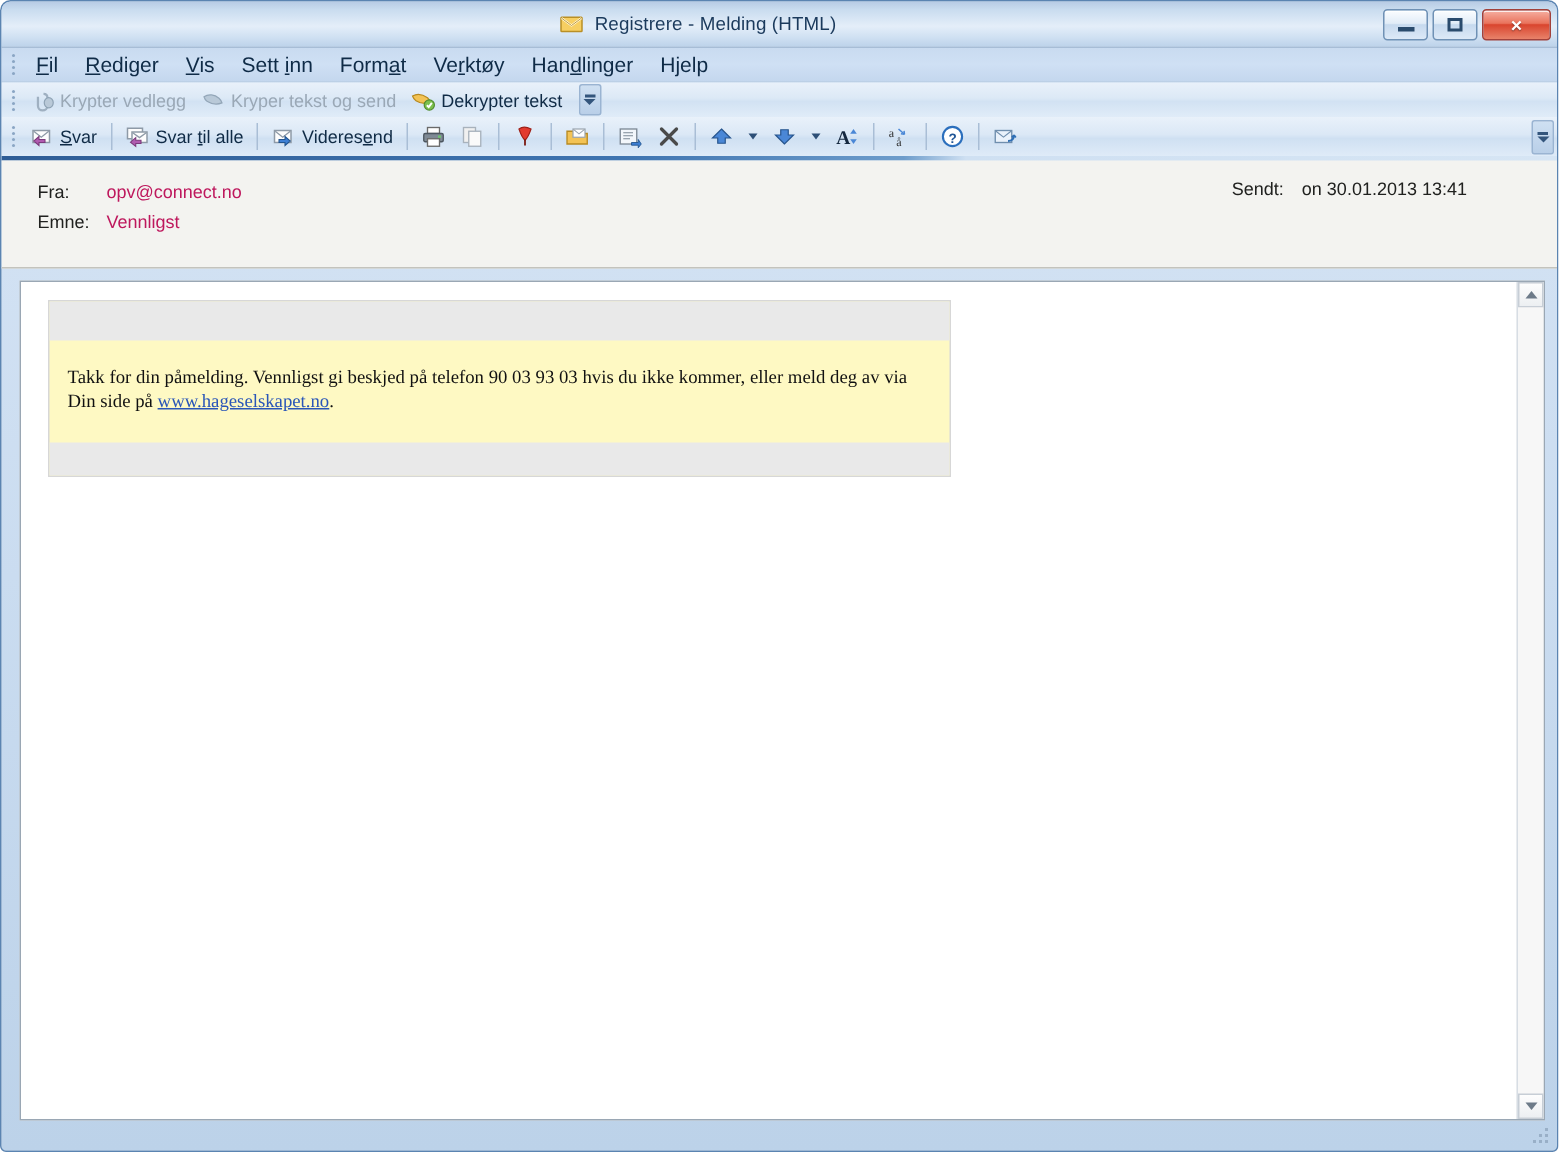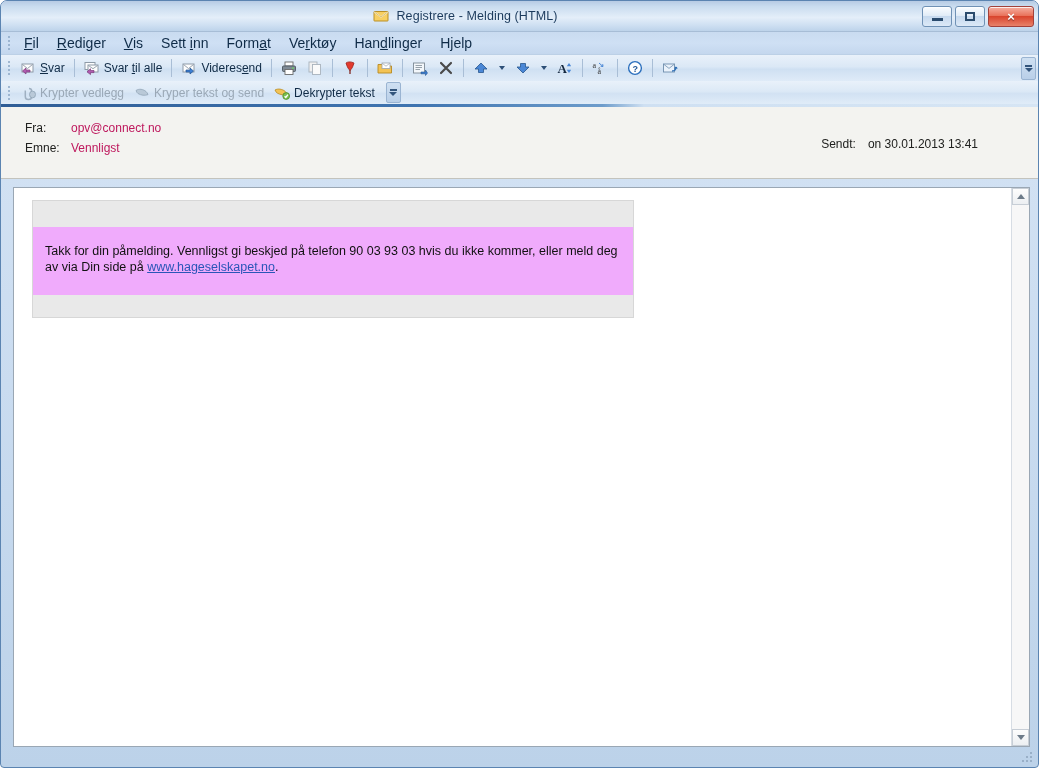--- a/index.html
+++ b/index.html
@@ -238,21 +238,21 @@
     padding-left: 10px;
     box-sizing: border-box;
   }
   .hdr-value {
     color: #be185d;
     font-size: 12px;
   }
   .sent-block {
     position: absolute;
     right: 60px;
-    top: 27px;
+    top: 9px;
     display: flex;
     gap: 12px;
     font-size: 12px;
     color: #20211f;
     line-height: 20px;
   }
 
   
   .bodywrap {
     position: relative;
@@ -267,21 +267,22 @@
   .bodyinner {
     flex: 1;
     position: relative;
     background: #fff;
     overflow: hidden;
   }
   .msg-card {
     margin: 12px 0 0 18px;
     width: 600px;
     border: 1px solid #d7d7d7;
-    background: #f0abfc;
+    background: #fef9c3;
+    font-family: Liberation Serif, serif;
   }
   .msg-card .band {
     background: #e9e9e9;
     height: 26px;
   }
   .msg-card .band.bottom { height: 22px; }
   .msg-card .content {
     padding: 16px 12px 20px 12px;
     font-size: 12.5px;
     line-height: 16px;
@@ -380,20 +381,64 @@
     <span class="menu-item"><u>F</u><span>il</span></span>
     <span class="menu-item"><u>R</u><span>ediger</span></span>
     <span class="menu-item"><u>V</u><span>is</span></span>
     <span class="menu-item">Sett <u>i</u><span>nn</span></span>
     <span class="menu-item">Form<u>a</u><span>t</span></span>
     <span class="menu-item">Ve<u>r</u><span>ktøy</span></span>
     <span class="menu-item">Han<u>d</u><span>linger</span></span>
     <span class="menu-item">H<u>j</u><span>elp</span></span>
   </div>
 
+  <div class="toolbar row2">
+    <span class="grip">
+        <i></i>
+        <i></i>
+        <i></i>
+        <i></i>
+      </span>
+
+    <div class="tb-btn disabled">
+      <span class="tb-ico">
+        <svg width="16" height="16" viewBox="0 0 16 16">
+          <path d="M9 3.5 C10.6 3.5 11.6 4.6 11.6 6 L11.6 11.5 C11.6 13.4 10.2 14.6 8.4 14.6 C6.7 14.6 5.3 13.4 5.3 11.5 L5.3 5.5" fill="none" stroke="#9fb0c1" stroke-width="1.5"></path>
+          <ellipse cx="12.5" cy="9.5" rx="3" ry="3.4" fill="#b9c9d8" stroke="#8fa3b5" stroke-width="0.8"></ellipse>
+        </svg>
+      </span>
+      <span>Krypter vedlegg</span>
+    </div>
+
+    <div class="tb-btn disabled">
+      <span class="tb-ico">
+        <svg width="16" height="16" viewBox="0 0 16 16">
+          <path d="M2 5.5 C5 3.5 9 4 12 6.5 C13 7.4 13.6 8.4 14 9.6 C11 10.8 7 10.4 4 8.5 C3 7.9 2.4 6.8 2 5.5 Z" fill="#b9c9d8" stroke="#93a6b8" stroke-width="0.8"></path>
+        </svg>
+      </span>
+      <span>Kryper tekst og send</span>
+    </div>
+
+    <div class="tb-btn">
+      <span class="tb-ico">
+        <svg width="16" height="16" viewBox="0 0 16 16">
+          <path d="M1 5 C4 3.3 8 4 11 6.2 C11.9 7 12.5 8 12.9 9.2 C10 10.3 6.2 9.9 3.3 8.1 C2.3 7.5 1.5 6.4 1 5 Z" fill="#f3c355" stroke="#b88a21" stroke-width="0.8"></path>
+          <circle cx="12.2" cy="11" r="3.4" fill="#7cc04e" stroke="#4f8c2c" stroke-width="0.8"></circle>
+          <path d="M10.6 11.2 L11.8 12.4 L13.9 9.6" fill="none" stroke="#ffffff" stroke-width="1.3"></path>
+        </svg>
+      </span>
+      <span>Dekrypter tekst</span>
+    </div>
+
+    <div class="row2-end">
+      <span class="bar"></span>
+      <span class="tri"></span>
+    </div>
+  </div>
+
   <div class="toolbar">
     <span class="grip">
         <i></i>
         <i></i>
         <i></i>
         <i></i>
       </span>
 
     <div class="tb-btn">
       <span class="tb-ico">
@@ -559,64 +604,20 @@
         <svg width="16" height="16" viewBox="0 0 16 16">
           <rect x="1.5" y="4" width="11" height="8" fill="#eaf2fb" stroke="#6f8ead" stroke-width="0.9"></rect>
           <path d="M1.8 4.3 L7 8.4 L12.2 4.3" fill="none" stroke="#6f8ead" stroke-width="0.8"></path>
           <path d="M10 11 C13 11 14 9 14 7" fill="none" stroke="#2f6fb5" stroke-width="1.3"></path>
           <path d="M14 7 L12.6 8.6 M14 7 L15.2 8.7" stroke="#2f6fb5" stroke-width="1.2" fill="none"></path>
         </svg>
       </span>
     </div>
 
     <div class="tb-overflow">
-      <span class="bar"></span>
-      <span class="tri"></span>
-    </div>
-  </div>
-
-  <div class="toolbar row2">
-    <span class="grip">
-        <i></i>
-        <i></i>
-        <i></i>
-        <i></i>
-      </span>
-
-    <div class="tb-btn disabled">
-      <span class="tb-ico">
-        <svg width="16" height="16" viewBox="0 0 16 16">
-          <path d="M9 3.5 C10.6 3.5 11.6 4.6 11.6 6 L11.6 11.5 C11.6 13.4 10.2 14.6 8.4 14.6 C6.7 14.6 5.3 13.4 5.3 11.5 L5.3 5.5" fill="none" stroke="#9fb0c1" stroke-width="1.5"></path>
-          <ellipse cx="12.5" cy="9.5" rx="3" ry="3.4" fill="#b9c9d8" stroke="#8fa3b5" stroke-width="0.8"></ellipse>
-        </svg>
-      </span>
-      <span>Krypter vedlegg</span>
-    </div>
-
-    <div class="tb-btn disabled">
-      <span class="tb-ico">
-        <svg width="16" height="16" viewBox="0 0 16 16">
-          <path d="M2 5.5 C5 3.5 9 4 12 6.5 C13 7.4 13.6 8.4 14 9.6 C11 10.8 7 10.4 4 8.5 C3 7.9 2.4 6.8 2 5.5 Z" fill="#b9c9d8" stroke="#93a6b8" stroke-width="0.8"></path>
-        </svg>
-      </span>
-      <span>Kryper tekst og send</span>
-    </div>
-
-    <div class="tb-btn">
-      <span class="tb-ico">
-        <svg width="16" height="16" viewBox="0 0 16 16">
-          <path d="M1 5 C4 3.3 8 4 11 6.2 C11.9 7 12.5 8 12.9 9.2 C10 10.3 6.2 9.9 3.3 8.1 C2.3 7.5 1.5 6.4 1 5 Z" fill="#f3c355" stroke="#b88a21" stroke-width="0.8"></path>
-          <circle cx="12.2" cy="11" r="3.4" fill="#7cc04e" stroke="#4f8c2c" stroke-width="0.8"></circle>
-          <path d="M10.6 11.2 L11.8 12.4 L13.9 9.6" fill="none" stroke="#ffffff" stroke-width="1.3"></path>
-        </svg>
-      </span>
-      <span>Dekrypter tekst</span>
-    </div>
-
-    <div class="row2-end">
       <span class="bar"></span>
       <span class="tri"></span>
     </div>
   </div>
 
   <div class="toolbar-bottom-line"></div>
 
   <div class="headers">
     <div class="hdr-row">
       <span class="hdr-label">Fra:</span>

